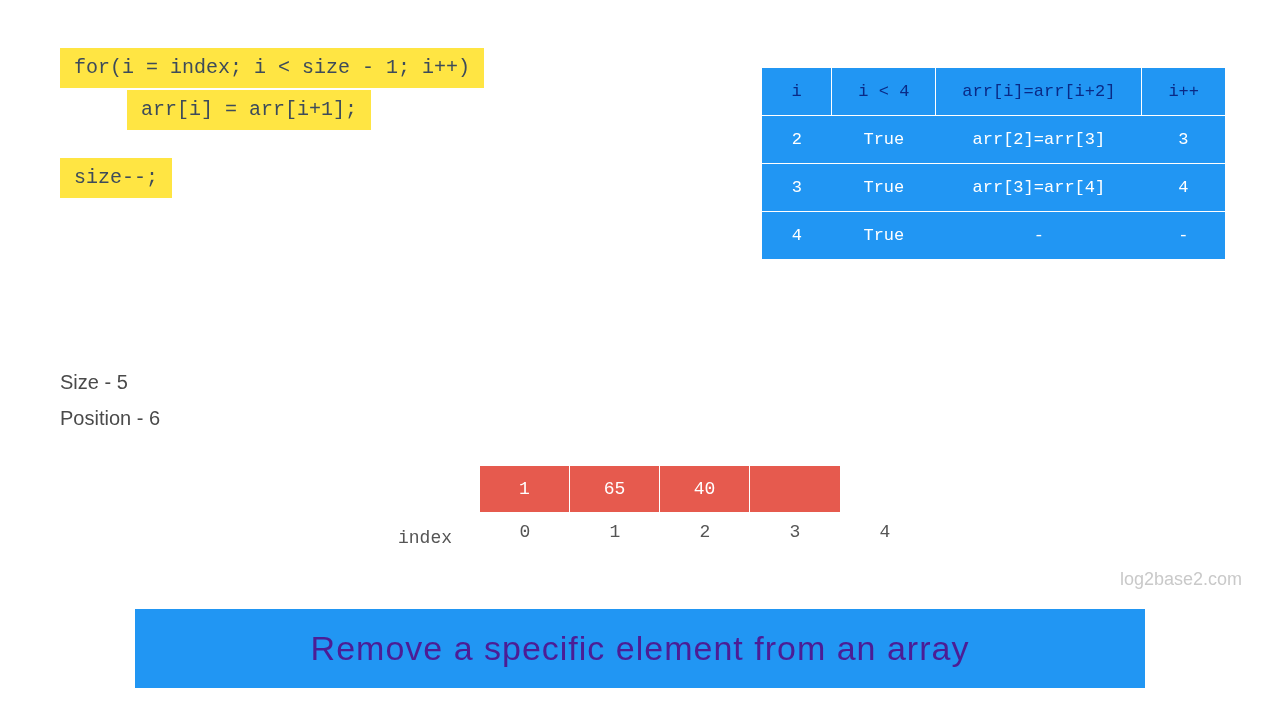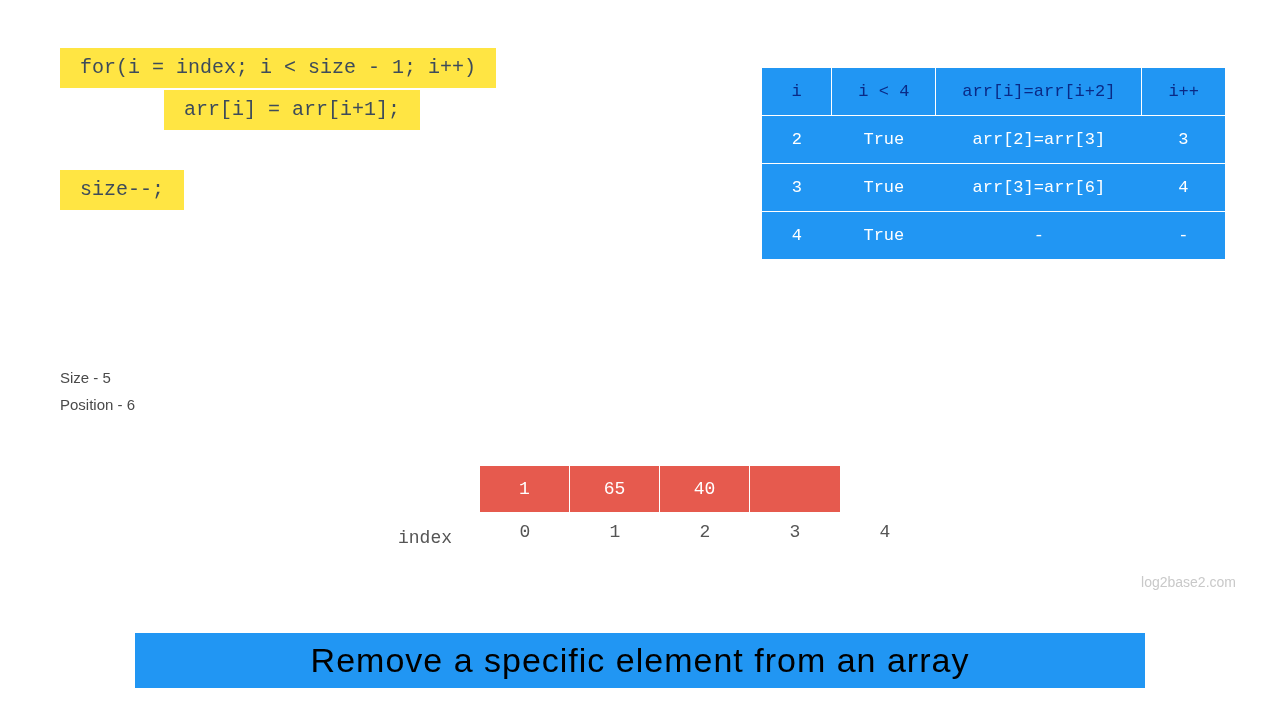--- a/index.html
+++ b/index.html
@@ -15,26 +15,26 @@
   }
   .code-block {
     position: absolute;
     left: 60px;
     top: 48px;
     font-size: 20px;
     line-height: 1.8;
   }
   .hl {
     background: #ffe543;
-    padding: 2px 20px;
+    padding: 2px 14px;
     display: inline-block;
     color: #3d4b5a;
   }
-  .code-line-2 { margin-left: 28px; margin-top: 2px; text-align: center; }
-  .code-line-3 { margin-top: 40px; }
+  .code-line-2 { margin-left: 67px; margin-top: 2px; }
+  .code-line-3 { margin-top: 28px; }
   .trace-table {
     position: absolute;
     right: 55px;
     top: 68px;
     border-collapse: collapse;
     font-size: 17px;
     color: #fff;
   }
   .trace-table th, .trace-table td {
     background: #2196f3;
@@ -55,21 +55,21 @@
     border-bottom: none;
   }
   .trace-table tr:first-child th:first-child { border-left: none; }
   .trace-table tr:first-child th:last-child { border-right: none; }
   .trace-table tr td:first-child { padding-left: 30px; padding-right: 30px; }
   .info {
     position: absolute;
     left: 60px;
     top: 364px;
     font-family: Arial, Helvetica, sans-serif;
-    font-size: 15px;
+    font-size: 20px;
     color: #4a4a4a;
     line-height: 1.8;
   }
   .array-row {
     position: absolute;
     left: 480px;
     top: 466px;
     display: flex;
   }
   .cell {
@@ -101,37 +101,37 @@
     color: #555;
     font-family: "Courier New", monospace;
     text-align: center;
   }
   .idx {
     width: 90px;
     text-align: center;
   }
   .watermark {
     position: absolute;
-    right: 44px;
+    right: 38px;
     bottom: 130px;
     font-family: Arial, sans-serif;
-    font-size: 14px;
+    font-size: 18px;
     color: #c9c9c9;
   }
   .title-bar {
     position: absolute;
     left: 135px;
     right: 135px;
     bottom: 32px;
     background: #2196f3;
-    color: #000000;
+    color: #4c1d95;
     font-family: Arial, Helvetica, sans-serif;
     font-size: 34px;
     text-align: center;
-    padding: 8px 10px;
+    padding: 20px 10px;
     letter-spacing: 1px;
   }
 </style>
 </head>
 <body>
 
 <div class="code-block">
   <div><span class="hl">for(i = index; i &lt; size - 1; i++)</span></div>
   <div class="code-line-2"><span class="hl">arr[i] = arr[i+1];</span></div>
   <div class="code-line-3"><span class="hl">size--;</span></div>
@@ -147,21 +147,21 @@
   </tr>
   <tr>
     <td>2</td>
     <td>True</td>
     <td>arr[2]=arr[3]</td>
     <td>3</td>
   </tr>
   <tr>
     <td>3</td>
     <td>True</td>
-    <td>arr[3]=arr[6]</td>
+    <td>arr[3]=arr[4]</td>
     <td>4</td>
   </tr>
   <tr>
     <td>4</td>
     <td>True</td>
     <td>-</td>
     <td>-</td>
   </tr>
 </tbody>
   </table>

